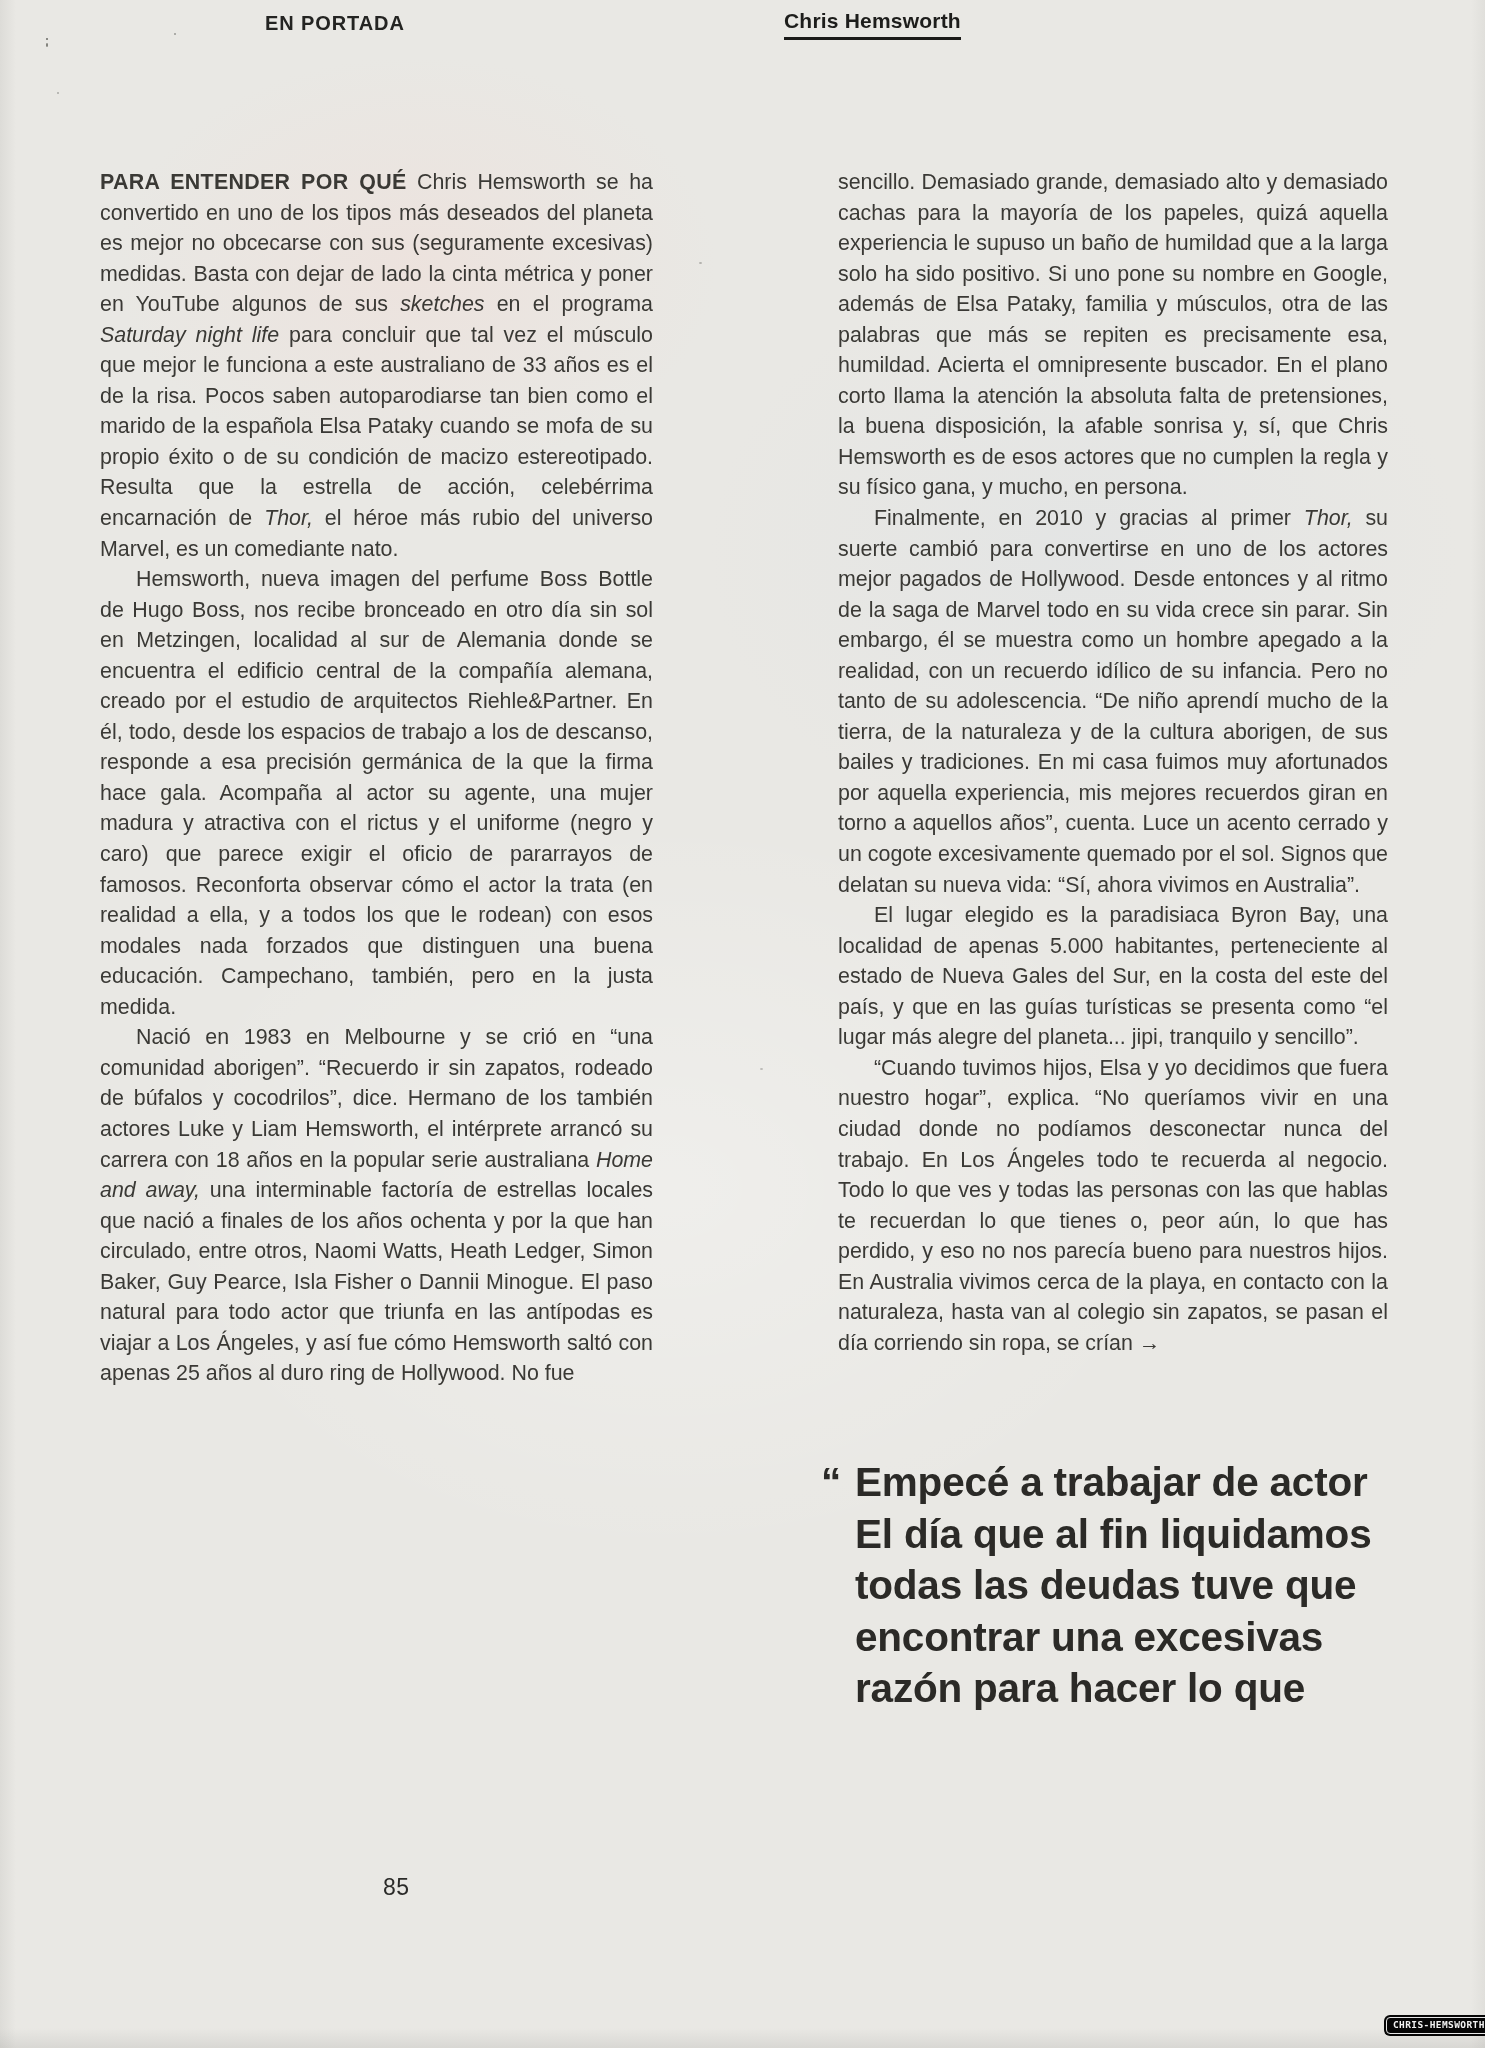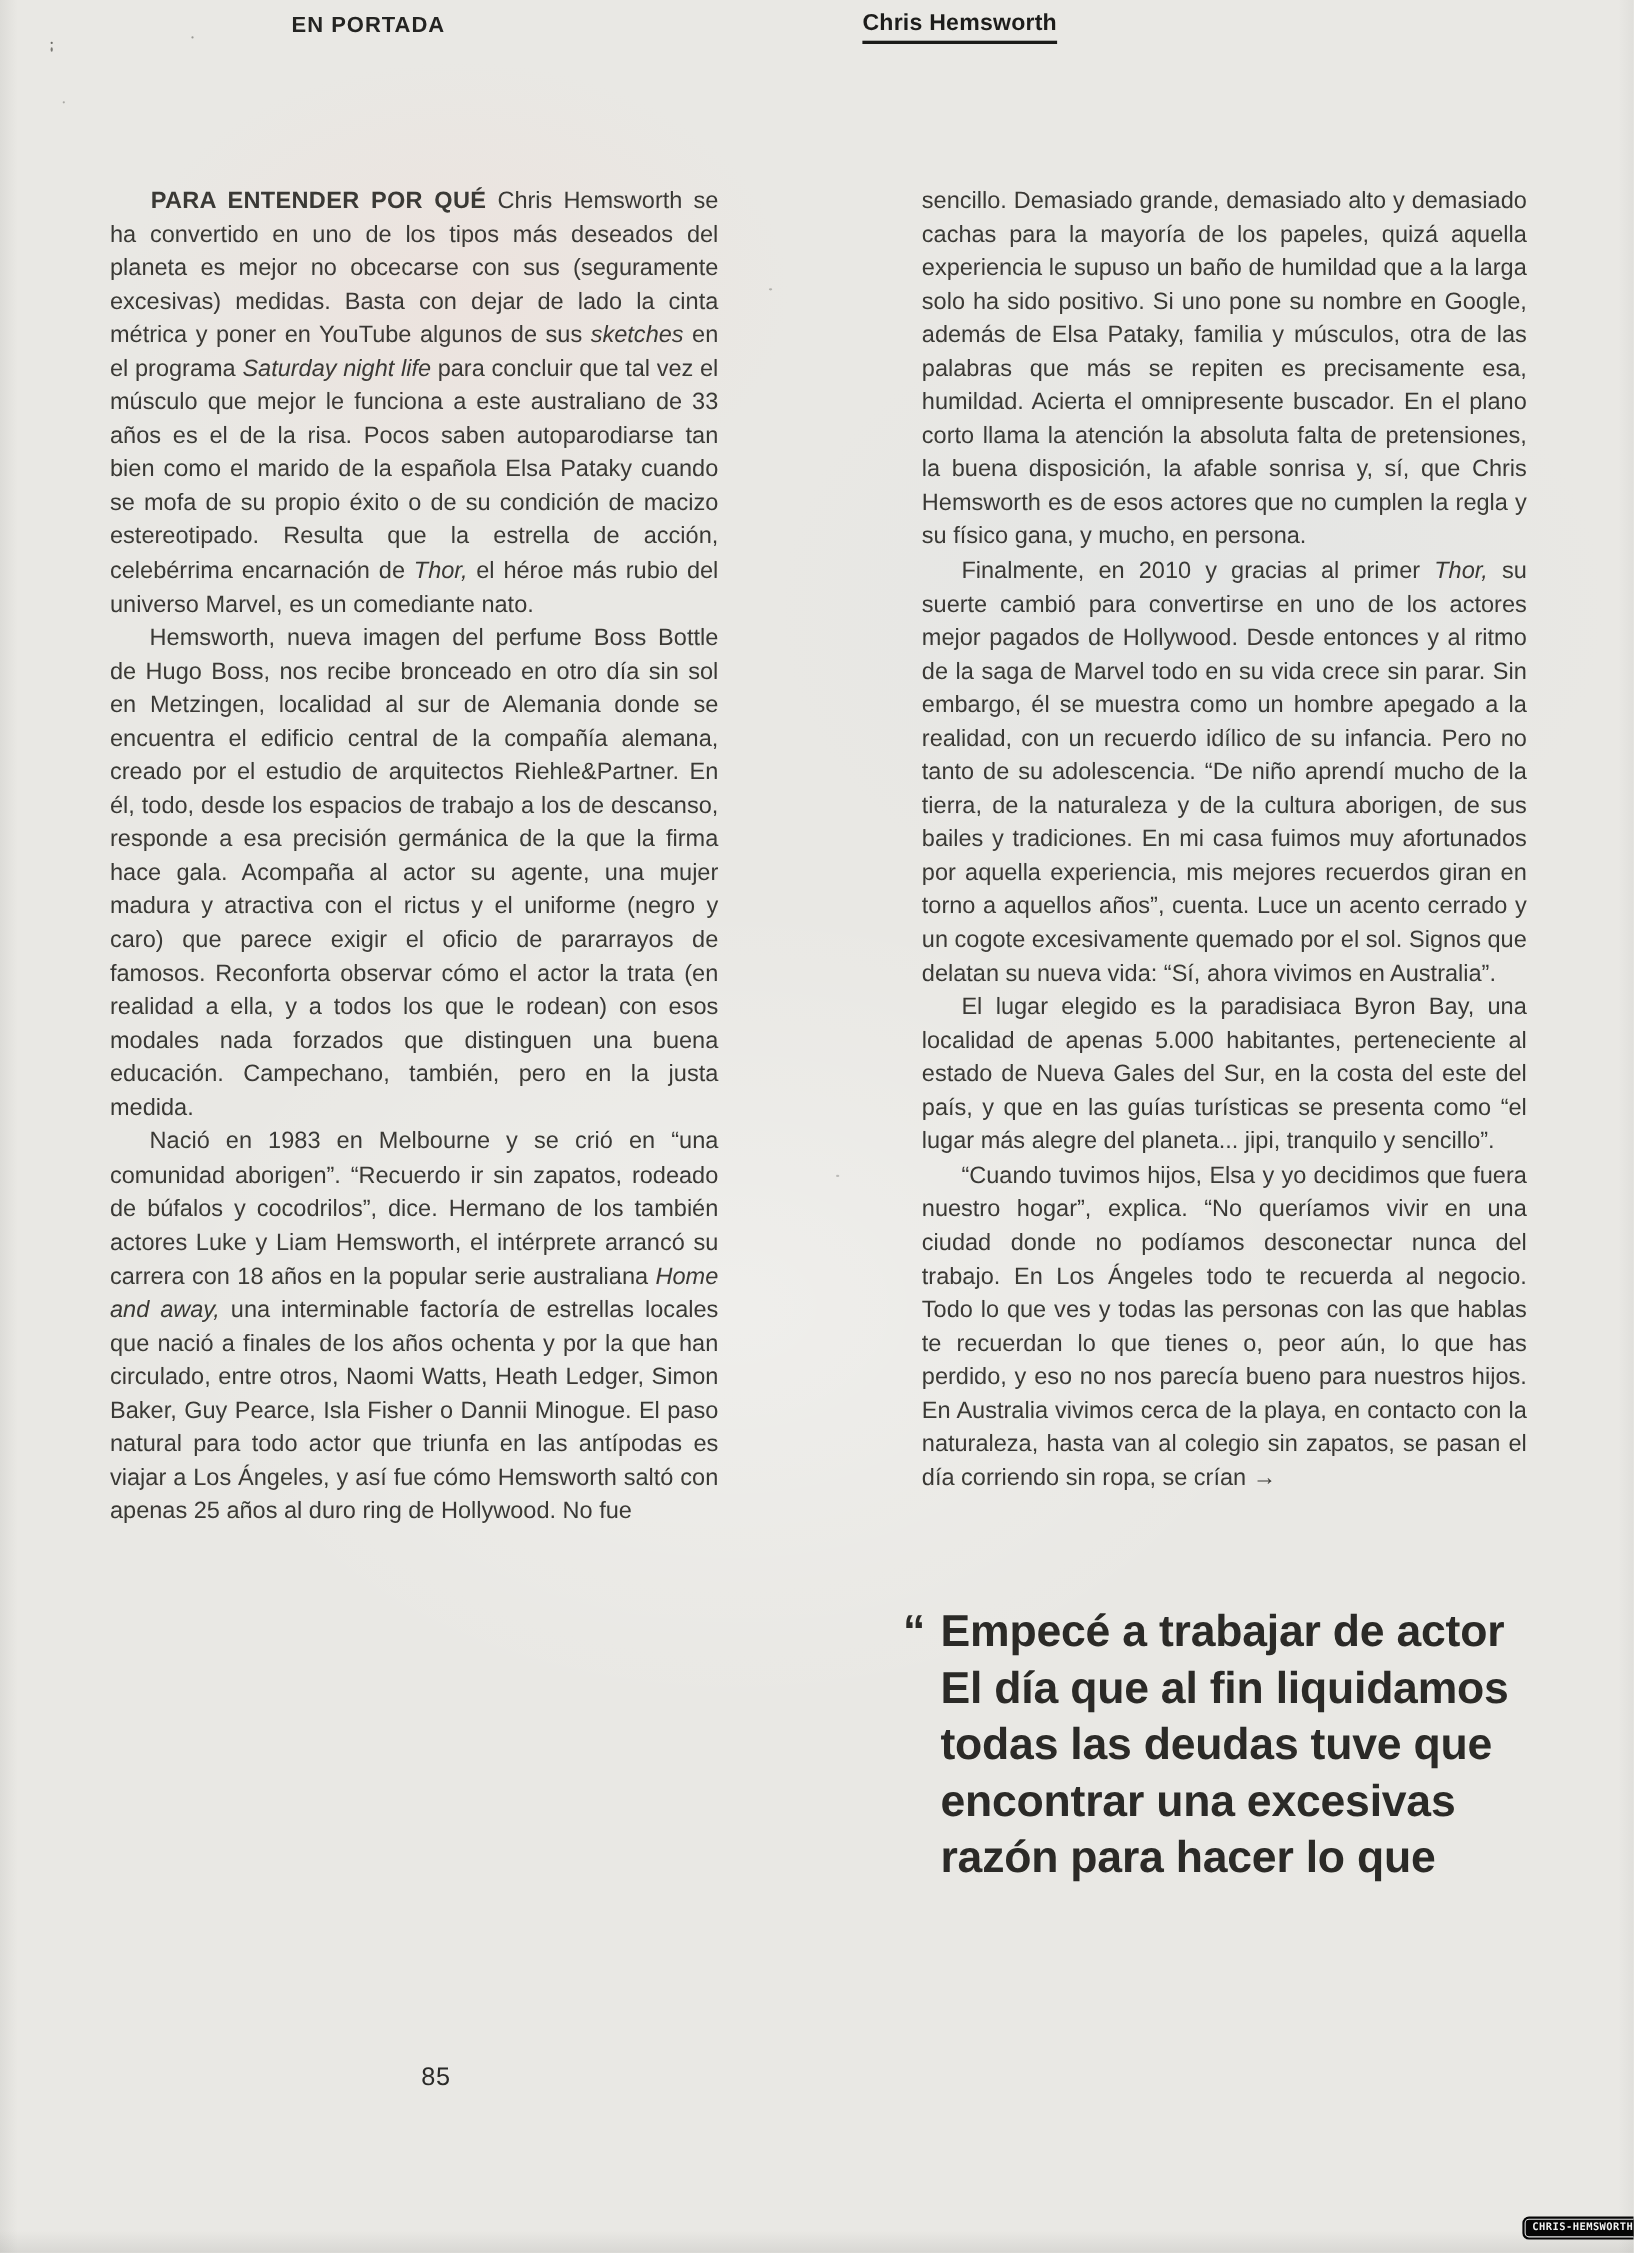--- a/index.html
+++ b/index.html
@@ -32,21 +32,21 @@
   
   .col{
     position:absolute;top:167px;
     font-size:21.4px;line-height:30.55px;text-align:justify;
     color:#3a3935;hyphens:auto;-webkit-hyphens:auto;
   }
   .col1{left:100px;width:553px;}
   .col2{left:838px;width:550px;}
   .para{margin:0;}
   .para.indent{text-indent:36px;}
-  .b{font-weight:700;letter-spacing:0.3px;margin-left:37px;}
+  .b{font-weight:700;letter-spacing:0.3px;}
   .i{font-style:italic;}
   .arrow{font-weight:400;}
   
   .pull-quote{
     position:absolute;left:840px;top:1442px;width:575px;margin:15px;
     font-size:40.5px;font-weight:700;line-height:51.5px;
     letter-spacing:-0.2px;color:#2b2a27;
   }
   .pq-line{white-space:nowrap;}
   .pq-open{display:inline-block;width:34px;margin-left:-34px;}

